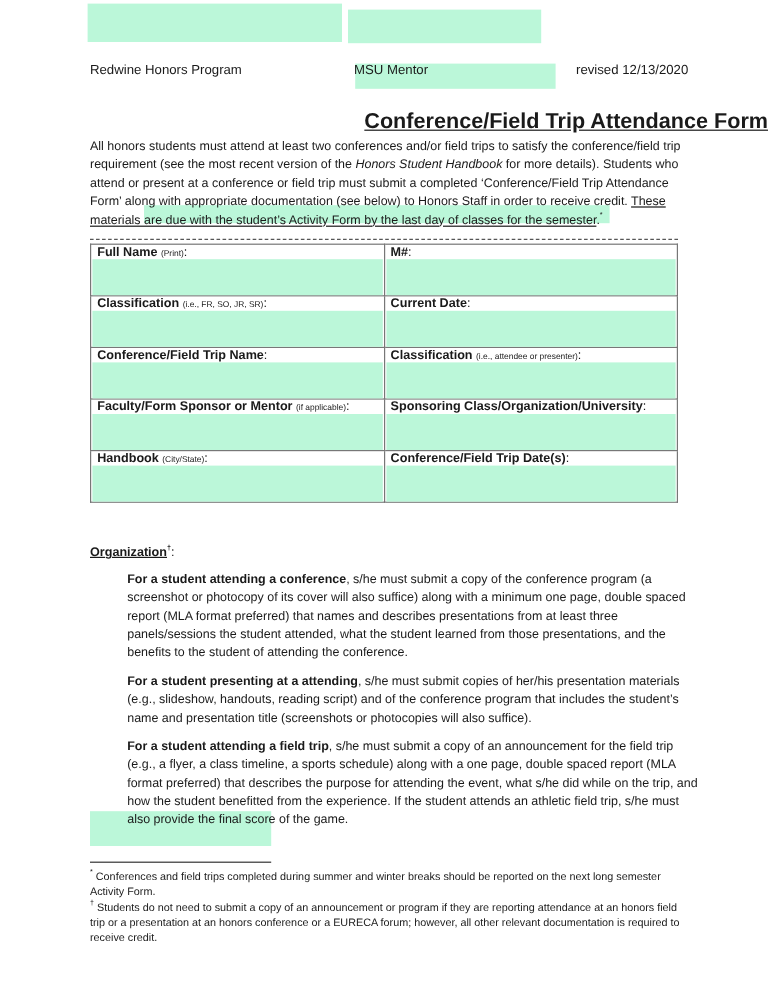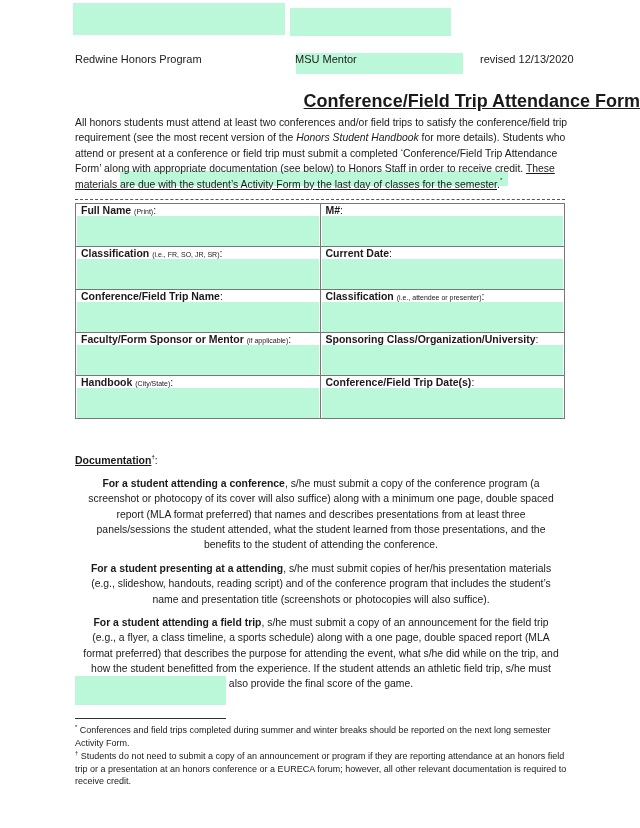--- a/index.html
+++ b/index.html
@@ -16,21 +16,21 @@
   sup { font-size: 6px; vertical-align: top; line-height: 6px; }
   .dash { top: 186px; left: 75px; width: 490px; border-top: 1px dashed #555; height: 0; }
   table.form { position: absolute; top: 203px; left: 75px; width: 490px; border-collapse: collapse; }
   table.form td { border: 1.5px solid #777; width: 50%; height: 42px; vertical-align: top; padding: 0; position: relative; }
   .cell-label { display: block; height: 11px; padding: 1px 5px 0 5px; font-size: 10.5px; font-weight: bold; line-height: 11px; white-space: nowrap; overflow: visible; }
   .cell-label small { font-weight: normal; font-size: 7px; }
   .cell-fill { position: absolute; left: 1px; right: 1px; top: 12px; bottom: 0; background: #bbf7d9; }
   .doc-h { top: 441px; left: 75px; font-size: 10.5px; font-weight: bold; }
   .doc-h .u { text-decoration: underline; }
   .doc-h .c { font-weight: normal; }
-  .para { left: 82px; width: 478px; font-size: 10.4px; line-height: 15.3px; text-align: center; }
+  .para { left: 106px; width: 478px; font-size: 10.4px; line-height: 15.3px; }
   .para b { font-weight: bold; }
   .fn-rule { top: 705px; left: 75px; width: 151px; border-top: 1px solid #333; height: 0; }
   .fn { left: 75px; width: 495px; font-size: 9px; line-height: 12.7px; }
 </style>
 </head>
 <body>
 
 <div class="hl" style="left:73px;top:3px;width:212px;height:32px;"></div>
 <div class="hl" style="left:290px;top:8px;width:161px;height:28px;"></div>
 <div class="hl" style="left:296px;top:53px;width:167px;height:21px;"></div>
@@ -95,21 +95,21 @@
           <div class="cell-fill"></div>
         </td>
     <td>
           <span class="cell-label"><span>Conference/Field Trip Date(s)</span><span style="font-weight:normal">:</span></span>
           <div class="cell-fill"></div>
         </td>
   </tr>
 </tbody>
   </table>
 
-<div class="abs doc-h"><span class="u">Documentation</span><sup>†</sup><span class="c">:</span></div>
+<div class="abs doc-h"><span class="u">Organization</span><sup>†</sup><span class="c">:</span></div>
 
 <div class="abs para" style="top:463px;"><b>For a student attending a conference</b><span>, s/he must submit a copy of the conference program (a screenshot or photocopy of its cover will also suffice) along with a minimum one page, double spaced report (MLA format preferred) that names and describes presentations from at least three panels/sessions the student attended, what the student learned from those presentations, and the benefits to the student of attending the conference.</span></div>
 
 <div class="abs para" style="top:548px;"><b>For a student presenting at a attending</b><span>, s/he must submit copies of her/his presentation materials (e.g., slideshow, handouts, reading script) and of the conference program that includes the student’s name and presentation title (screenshots or photocopies will also suffice).</span></div>
 
 <div class="abs para" style="top:602px;"><b>For a student attending a field trip</b><span>, s/he must submit a copy of an announcement for the field trip (e.g., a flyer, a class timeline, a sports schedule) along with a one page, double spaced report (MLA format preferred) that describes the purpose for attending the event, what s/he did while on the trip, and how the student benefitted from the experience. If the student attends an athletic field trip, s/he must also provide the final score of the game.</span></div>
 
 <div class="abs fn-rule"></div>
 <div class="abs fn" style="top:711px;"><sup>*</sup><span> Conferences and field trips completed during summer and winter breaks should be reported on the next long semester Activity Form.</span></div>
 <div class="abs fn" style="top:737px;"><sup>†</sup><span> Students do not need to submit a copy of an announcement or program if they are reporting attendance at an honors field trip or a presentation at an honors conference or a EURECA forum; however, all other relevant documentation is required to receive credit.</span></div>

